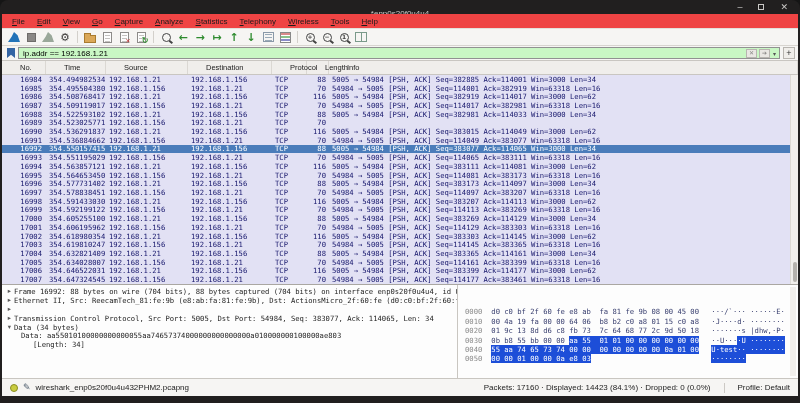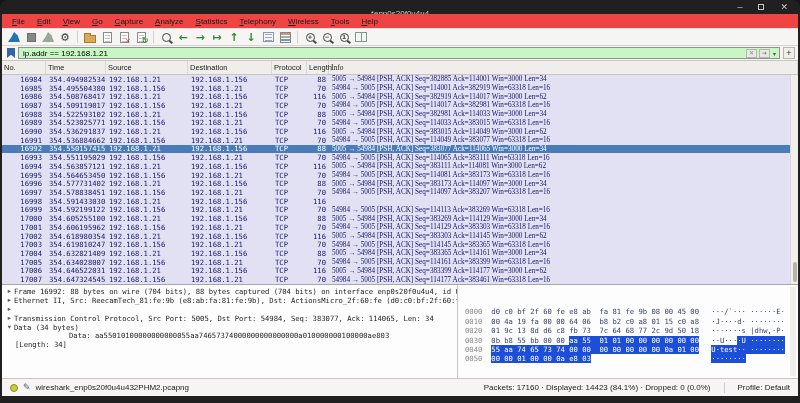--- a/index.html
+++ b/index.html
@@ -40,22 +40,22 @@
   
   .filterbar{height:15px;display:flex;align-items:center;background:#f6f5f3;border-bottom:1px solid #c9c6c1;padding:0 3px;gap:3px;}
   .bookmark{width:8px;height:10px;background:#3465a4;clip-path:polygon(0 0,100% 0,100% 100%,50% 68%,0 100%);flex:none;margin-left:2px;}
   .filterfield{flex:1;height:12px;background:#c9f7c4;border:1px solid #919191;border-radius:0;display:flex;align-items:center;gap:2px;padding:0 2px;}
   .fexpr{flex:1;background:transparent;border:none;outline:none;font-family:"Liberation Sans",sans-serif;font-size:8px;color:#000;padding:0 0 0 2px;height:10px;}
   .fbtn{width:11px;height:9px;border:1px solid #b8b5b0;background:#e9e7e3;color:#8a8886;font-size:6px;line-height:6px;display:flex;align-items:center;justify-content:center;flex:none;}
   .fdrop{color:#555;font-size:6px;flex:none;padding:0 1px;}
   .addbtn{width:12px;height:12px;border:1px solid #b8b5b0;background:#f0eeea;color:#333;font-size:9px;line-height:9px;display:flex;align-items:center;justify-content:center;flex:none;}
   
   .phdr{height:14px;background:#f0eeeb;border-bottom:1px solid #c9c6c1;display:flex;font-size:7.5px;color:#1a1a1a;align-items:stretch;}
-  .phdr span{display:flex;align-items:center;padding-left:2px;border-right:1px solid #dbd8d3;flex:none;}
-  .c0{width:44px;}.c1{width:60px;}.c2{width:82px;}.c3{width:84px;}.c4{width:35px;}.c5{width:22px;}.c6{flex:1 1 auto !important;font-family:Liberation Serif, serif;}
+  .phdr span{display:flex;align-items:center;padding-left:18px;border-right:1px solid #dbd8d3;flex:none;}
+  .c0{width:44px;}.c1{width:60px;}.c2{width:82px;}.c3{width:84px;}.c4{width:35px;}.c5{width:22px;}.c6{flex:1 1 auto !important;}
   .plist{height:209px;background:#e2e1f4;position:relative;overflow:hidden;font-family:"DejaVu Sans Mono",monospace;font-size:7.2px;color:#15156b;}
   .prow{height:8.708px;display:flex;align-items:center;white-space:pre;overflow:hidden;}
   .prow span{display:block;flex:none;overflow:hidden;padding-left:3px;}
   .prow .c0{text-align:right;padding-right:4px;padding-left:0;}
   .prow .c5{text-align:right;padding-right:3px;padding-left:0;}
   .prow.sel{background:#4a7cba;color:#fff;}
   .vscroll{position:absolute;right:0;top:0;bottom:0;width:8px;background:#f1efec;border-left:1px solid #dcd9d4;}
   .vthumb{position:absolute;right:1.5px;width:4px;height:20px;bottom:2px;background:#b5b2ad;border-radius:2px;}
   .hsplit{height:1px;background:#aaa7a2;}
   
@@ -188,30 +188,30 @@
         <span class="c5">Length</span>
         <span class="c6">Info</span>
       </div>
     <div class="plist">
       <div>
           <div class="prow"><span class="c0">16984</span><span class="c1">354.494982534</span><span class="c2">192.168.1.21</span><span class="c3">192.168.1.156</span><span class="c4">TCP</span><span class="c5">88</span><span class="c6">5005 → 54984 [PSH, ACK] Seq=382885 Ack=114001 Win=3000 Len=34</span></div>
           <div class="prow"><span class="c0">16985</span><span class="c1">354.495504380</span><span class="c2">192.168.1.156</span><span class="c3">192.168.1.21</span><span class="c4">TCP</span><span class="c5">70</span><span class="c6">54984 → 5005 [PSH, ACK] Seq=114001 Ack=382919 Win=63318 Len=16</span></div>
           <div class="prow"><span class="c0">16986</span><span class="c1">354.508768417</span><span class="c2">192.168.1.21</span><span class="c3">192.168.1.156</span><span class="c4">TCP</span><span class="c5">116</span><span class="c6">5005 → 54984 [PSH, ACK] Seq=382919 Ack=114017 Win=3000 Len=62</span></div>
           <div class="prow"><span class="c0">16987</span><span class="c1">354.509119017</span><span class="c2">192.168.1.156</span><span class="c3">192.168.1.21</span><span class="c4">TCP</span><span class="c5">70</span><span class="c6">54984 → 5005 [PSH, ACK] Seq=114017 Ack=382981 Win=63318 Len=16</span></div>
           <div class="prow"><span class="c0">16988</span><span class="c1">354.522593102</span><span class="c2">192.168.1.21</span><span class="c3">192.168.1.156</span><span class="c4">TCP</span><span class="c5">88</span><span class="c6">5005 → 54984 [PSH, ACK] Seq=382981 Ack=114033 Win=3000 Len=34</span></div>
-          <div class="prow"><span class="c0">16989</span><span class="c1">354.523025771</span><span class="c2">192.168.1.156</span><span class="c3">192.168.1.21</span><span class="c4">TCP</span><span class="c5">70</span><span class="c6">54984 → 5005 [PSH, ACK] Seq=114033 Ack=383015 Win=63318 Len=16</span></div>
+          <div class="prow"><span class="c0">16989</span><span class="c1">354.523025771</span><span class="c2">192.168.1.156</span><span class="c3">192.168.1.21</span><span class="c4">TCP</span><span class="c5">70</span></div>
           <div class="prow"><span class="c0">16990</span><span class="c1">354.536291837</span><span class="c2">192.168.1.21</span><span class="c3">192.168.1.156</span><span class="c4">TCP</span><span class="c5">116</span><span class="c6">5005 → 54984 [PSH, ACK] Seq=383015 Ack=114049 Win=3000 Len=62</span></div>
           <div class="prow"><span class="c0">16991</span><span class="c1">354.536884662</span><span class="c2">192.168.1.156</span><span class="c3">192.168.1.21</span><span class="c4">TCP</span><span class="c5">70</span><span class="c6">54984 → 5005 [PSH, ACK] Seq=114049 Ack=383077 Win=63318 Len=16</span></div>
           <div class="prow sel"><span class="c0">16992</span><span class="c1">354.550157415</span><span class="c2">192.168.1.21</span><span class="c3">192.168.1.156</span><span class="c4">TCP</span><span class="c5">88</span><span class="c6">5005 → 54984 [PSH, ACK] Seq=383077 Ack=114065 Win=3000 Len=34</span></div>
           <div class="prow"><span class="c0">16993</span><span class="c1">354.551195029</span><span class="c2">192.168.1.156</span><span class="c3">192.168.1.21</span><span class="c4">TCP</span><span class="c5">70</span><span class="c6">54984 → 5005 [PSH, ACK] Seq=114065 Ack=383111 Win=63318 Len=16</span></div>
           <div class="prow"><span class="c0">16994</span><span class="c1">354.563857121</span><span class="c2">192.168.1.21</span><span class="c3">192.168.1.156</span><span class="c4">TCP</span><span class="c5">116</span><span class="c6">5005 → 54984 [PSH, ACK] Seq=383111 Ack=114081 Win=3000 Len=62</span></div>
           <div class="prow"><span class="c0">16995</span><span class="c1">354.564653450</span><span class="c2">192.168.1.156</span><span class="c3">192.168.1.21</span><span class="c4">TCP</span><span class="c5">70</span><span class="c6">54984 → 5005 [PSH, ACK] Seq=114081 Ack=383173 Win=63318 Len=16</span></div>
           <div class="prow"><span class="c0">16996</span><span class="c1">354.577731402</span><span class="c2">192.168.1.21</span><span class="c3">192.168.1.156</span><span class="c4">TCP</span><span class="c5">88</span><span class="c6">5005 → 54984 [PSH, ACK] Seq=383173 Ack=114097 Win=3000 Len=34</span></div>
           <div class="prow"><span class="c0">16997</span><span class="c1">354.578838451</span><span class="c2">192.168.1.156</span><span class="c3">192.168.1.21</span><span class="c4">TCP</span><span class="c5">70</span><span class="c6">54984 → 5005 [PSH, ACK] Seq=114097 Ack=383207 Win=63318 Len=16</span></div>
-          <div class="prow"><span class="c0">16998</span><span class="c1">354.591433030</span><span class="c2">192.168.1.21</span><span class="c3">192.168.1.156</span><span class="c4">TCP</span><span class="c5">116</span></div>
+          <div class="prow"><span class="c0">16998</span><span class="c1">354.591433030</span><span class="c2">192.168.1.21</span><span class="c3">192.168.1.156</span><span class="c4">TCP</span><span class="c5">116</span><span class="c6">5005 → 54984 [PSH, ACK] Seq=383207 Ack=114113 Win=3000 Len=62</span></div>
           <div class="prow"><span class="c0">16999</span><span class="c1">354.592199122</span><span class="c2">192.168.1.156</span><span class="c3">192.168.1.21</span><span class="c4">TCP</span><span class="c5">70</span><span class="c6">54984 → 5005 [PSH, ACK] Seq=114113 Ack=383269 Win=63318 Len=16</span></div>
           <div class="prow"><span class="c0">17000</span><span class="c1">354.605255100</span><span class="c2">192.168.1.21</span><span class="c3">192.168.1.156</span><span class="c4">TCP</span><span class="c5">88</span><span class="c6">5005 → 54984 [PSH, ACK] Seq=383269 Ack=114129 Win=3000 Len=34</span></div>
           <div class="prow"><span class="c0">17001</span><span class="c1">354.606195962</span><span class="c2">192.168.1.156</span><span class="c3">192.168.1.21</span><span class="c4">TCP</span><span class="c5">70</span><span class="c6">54984 → 5005 [PSH, ACK] Seq=114129 Ack=383303 Win=63318 Len=16</span></div>
           <div class="prow"><span class="c0">17002</span><span class="c1">354.618980354</span><span class="c2">192.168.1.21</span><span class="c3">192.168.1.156</span><span class="c4">TCP</span><span class="c5">116</span><span class="c6">5005 → 54984 [PSH, ACK] Seq=383303 Ack=114145 Win=3000 Len=62</span></div>
           <div class="prow"><span class="c0">17003</span><span class="c1">354.619810247</span><span class="c2">192.168.1.156</span><span class="c3">192.168.1.21</span><span class="c4">TCP</span><span class="c5">70</span><span class="c6">54984 → 5005 [PSH, ACK] Seq=114145 Ack=383365 Win=63318 Len=16</span></div>
           <div class="prow"><span class="c0">17004</span><span class="c1">354.632821409</span><span class="c2">192.168.1.21</span><span class="c3">192.168.1.156</span><span class="c4">TCP</span><span class="c5">88</span><span class="c6">5005 → 54984 [PSH, ACK] Seq=383365 Ack=114161 Win=3000 Len=34</span></div>
           <div class="prow"><span class="c0">17005</span><span class="c1">354.634028007</span><span class="c2">192.168.1.156</span><span class="c3">192.168.1.21</span><span class="c4">TCP</span><span class="c5">70</span><span class="c6">54984 → 5005 [PSH, ACK] Seq=114161 Ack=383399 Win=63318 Len=16</span></div>
           <div class="prow"><span class="c0">17006</span><span class="c1">354.646522031</span><span class="c2">192.168.1.21</span><span class="c3">192.168.1.156</span><span class="c4">TCP</span><span class="c5">116</span><span class="c6">5005 → 54984 [PSH, ACK] Seq=383399 Ack=114177 Win=3000 Len=62</span></div>
           <div class="prow"><span class="c0">17007</span><span class="c1">354.647324545</span><span class="c2">192.168.1.156</span><span class="c3">192.168.1.21</span><span class="c4">TCP</span><span class="c5">70</span><span class="c6">54984 → 5005 [PSH, ACK] Seq=114177 Ack=383461 Win=63318 Len=16</span></div>
         </div>
@@ -220,22 +220,22 @@
       </div>
     </div>
     <div class="hsplit"></div>
     <div class="panes">
       <div class="detail">
           <div class="dline" style="padding-left: 3px;"><span class="darrow">▸</span><span class="dtext">Frame 16992: 88 bytes on wire (704 bits), 88 bytes captured (704 bits) on interface enp0s20f0u4u4, id 0</span></div>
           <div class="dline" style="padding-left: 3px;"><span class="darrow">▸</span><span class="dtext">Ethernet II, Src: ReecamTech_81:fe:9b (e8:ab:fa:81:fe:9b), Dst: ActionsMicro_2f:60:fe (d0:c0:bf:2f:60:fe)</span></div>
           <div class="dline" style="padding-left: 3px;"><span class="darrow">▸</span></div>
           <div class="dline" style="padding-left: 3px;"><span class="darrow">▸</span><span class="dtext">Transmission Control Protocol, Src Port: 5005, Dst Port: 54984, Seq: 383077, Ack: 114065, Len: 34</span></div>
           <div class="dline" style="padding-left: 3px;"><span class="darrow">▾</span><span class="dtext">Data (34 bytes)</span></div>
-          <div class="dline" style="padding-left: 10px; margin-left: 48px;"><span class="darrow"></span><span class="dtext">Data: aa55010100000000000055aa74657374000000000000000a010000000100000ae803</span></div>
-          <div class="dline" style="padding-left: 4px;"><span class="darrow"></span><span class="dtext">[Length: 34]</span></div>
+          <div class="dline" style="padding-left: 10px;"><span class="darrow"></span><span class="dtext">Data: aa55010100000000000055aa74657374000000000000000a010000000100000ae803</span></div>
+          <div class="dline" style="padding-left: 22px;"><span class="darrow"></span><span class="dtext">[Length: 34]</span></div>
         </div>
       <div class="vsplit"></div>
       <div class="hexpane">
         <div><div class="hrow"><span class="hoff">0000</span><span class="hxwrap"><span class="hx">d0 c0 bf 2f 60 fe e8 ab  fa 81 fe 9b 08 00 45 00</span><span class="hx hl"></span></span><span class="aswrap"><span>···/`··· ······E·</span><span class="hl"></span></span></div><div class="hrow"><span class="hoff">0010</span><span class="hxwrap"><span class="hx">00 4a 19 fa 00 00 64 06  b8 b2 c0 a8 01 15 c0 a8</span><span class="hx hl"></span></span><span class="aswrap"><span>·J····d· ········</span><span class="hl"></span></span></div><div class="hrow"><span class="hoff">0020</span><span class="hxwrap"><span class="hx">01 9c 13 8d d6 c8 fb 73  7c 64 68 77 2c 9d 50 18</span><span class="hx hl"></span></span><span class="aswrap"><span>·······s |dhw,·P·</span><span class="hl"></span></span></div><div class="hrow"><span class="hoff">0030</span><span class="hxwrap"><span class="hx">0b b8 55 bb 00 00 </span><span class="hx hl">aa 55  01 01 00 00 00 00 00 00</span></span><span class="aswrap"><span>··U···</span><span class="hl">·U ········</span></span></div><div class="hrow"><span class="hoff">0040</span><span class="hxwrap"><span class="hx"></span><span class="hx hl">55 aa 74 65 73 74 00 00  00 00 00 00 00 0a 01 00</span></span><span class="aswrap"><span></span><span class="hl">U·test·· ········</span></span></div><div class="hrow"><span class="hoff">0050</span><span class="hxwrap"><span class="hx"></span><span class="hx hl">00 00 01 00 00 0a e8 03</span></span><span class="aswrap"><span></span><span class="hl">········</span></span></div></div>
         <div class="hexscroll"></div>
       </div>
     </div>
     <div class="statusbar">
       <span class="expert"></span>
       <span class="comment">✎</span>

